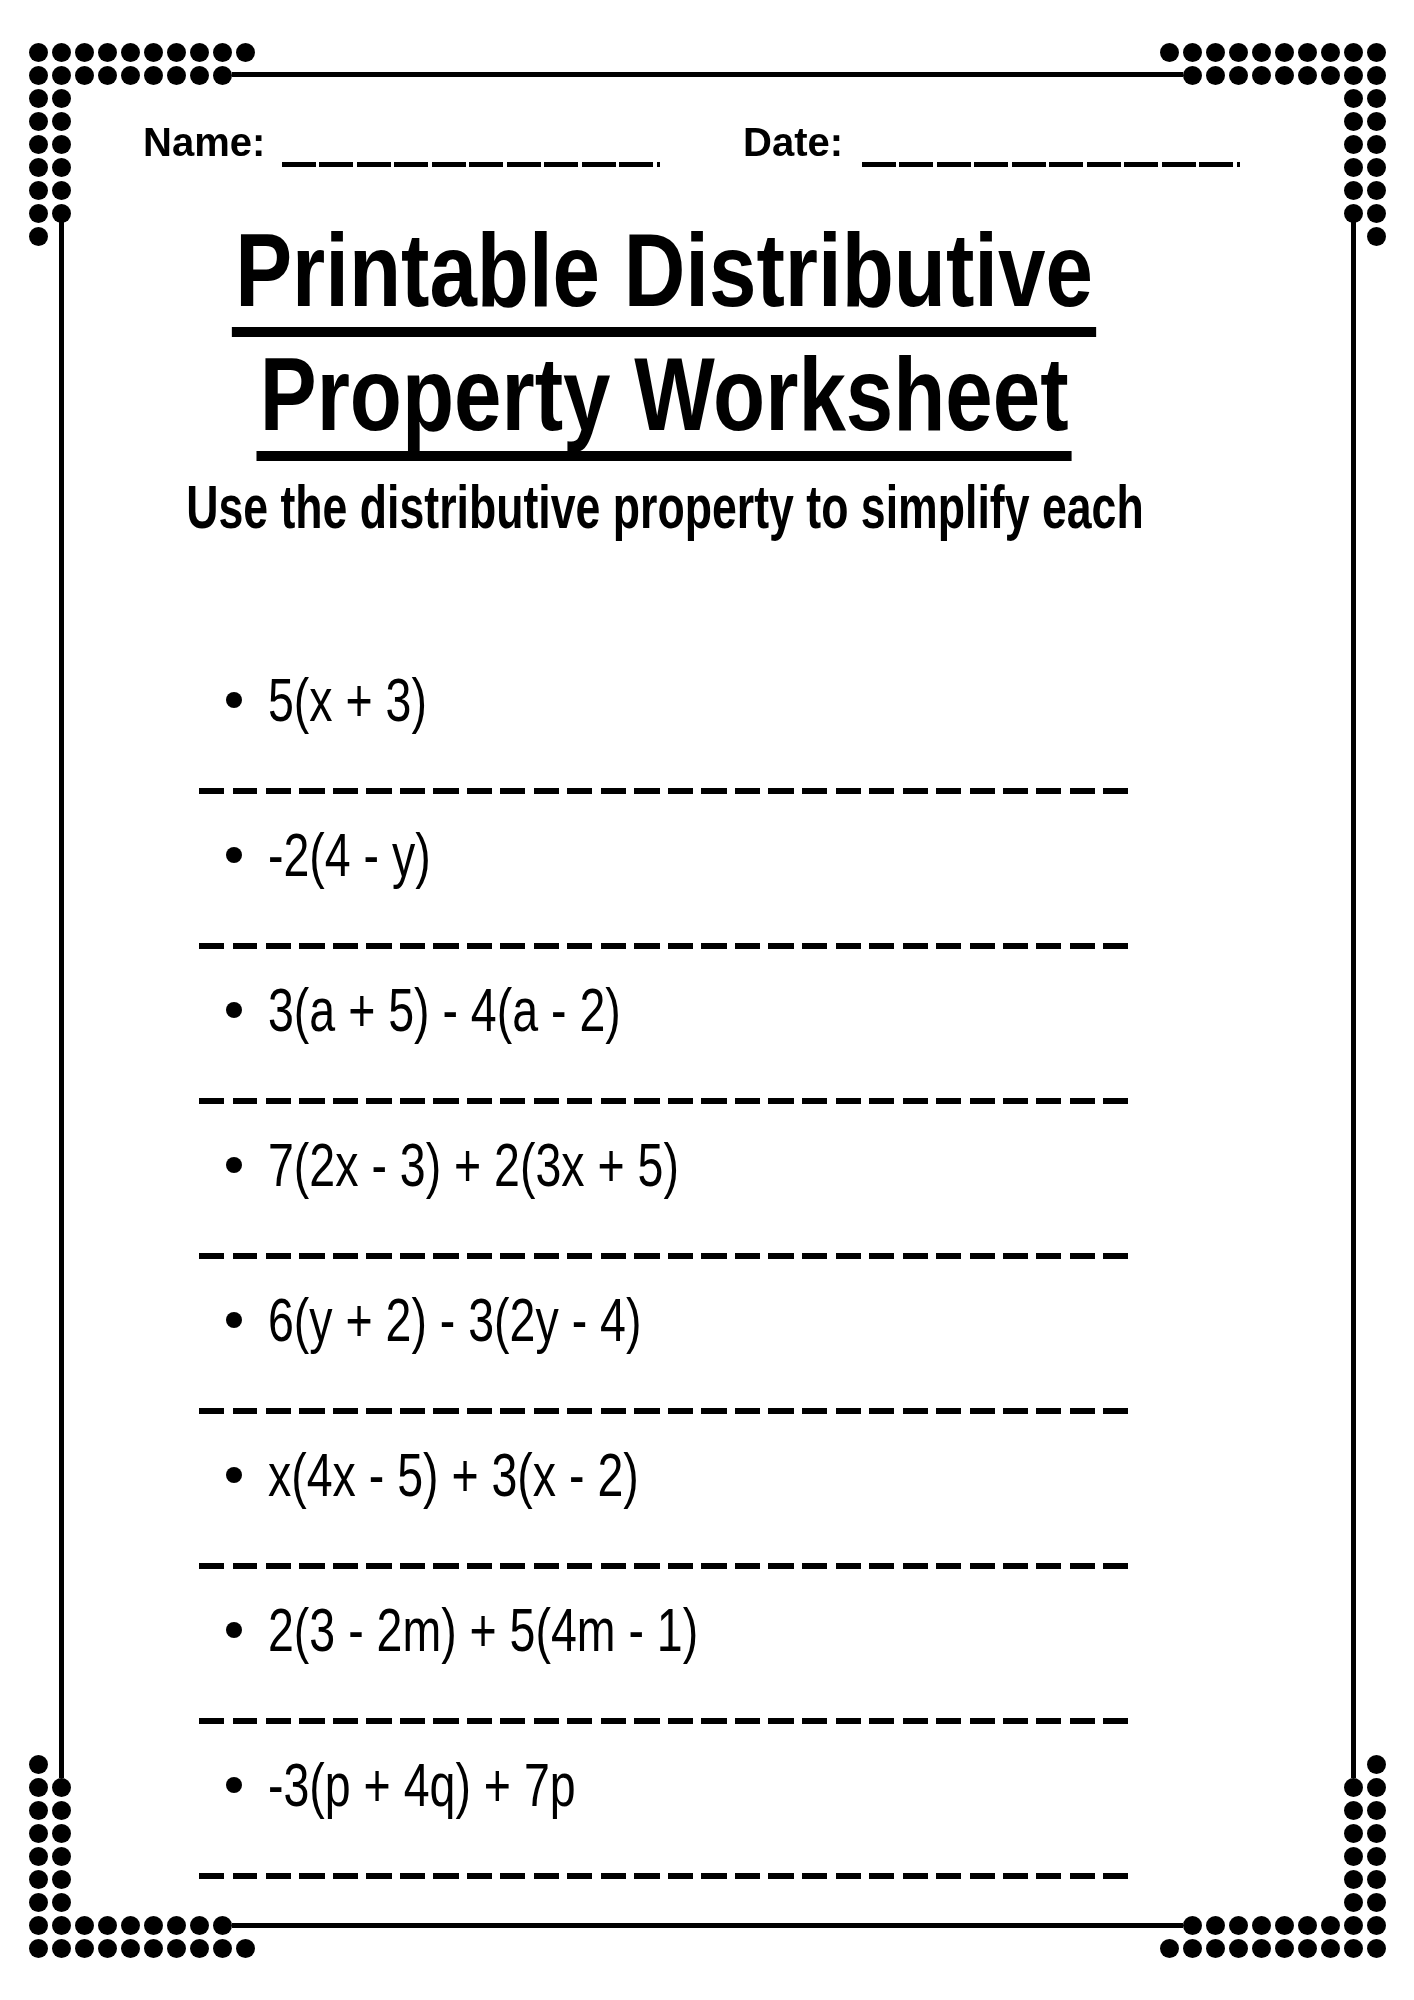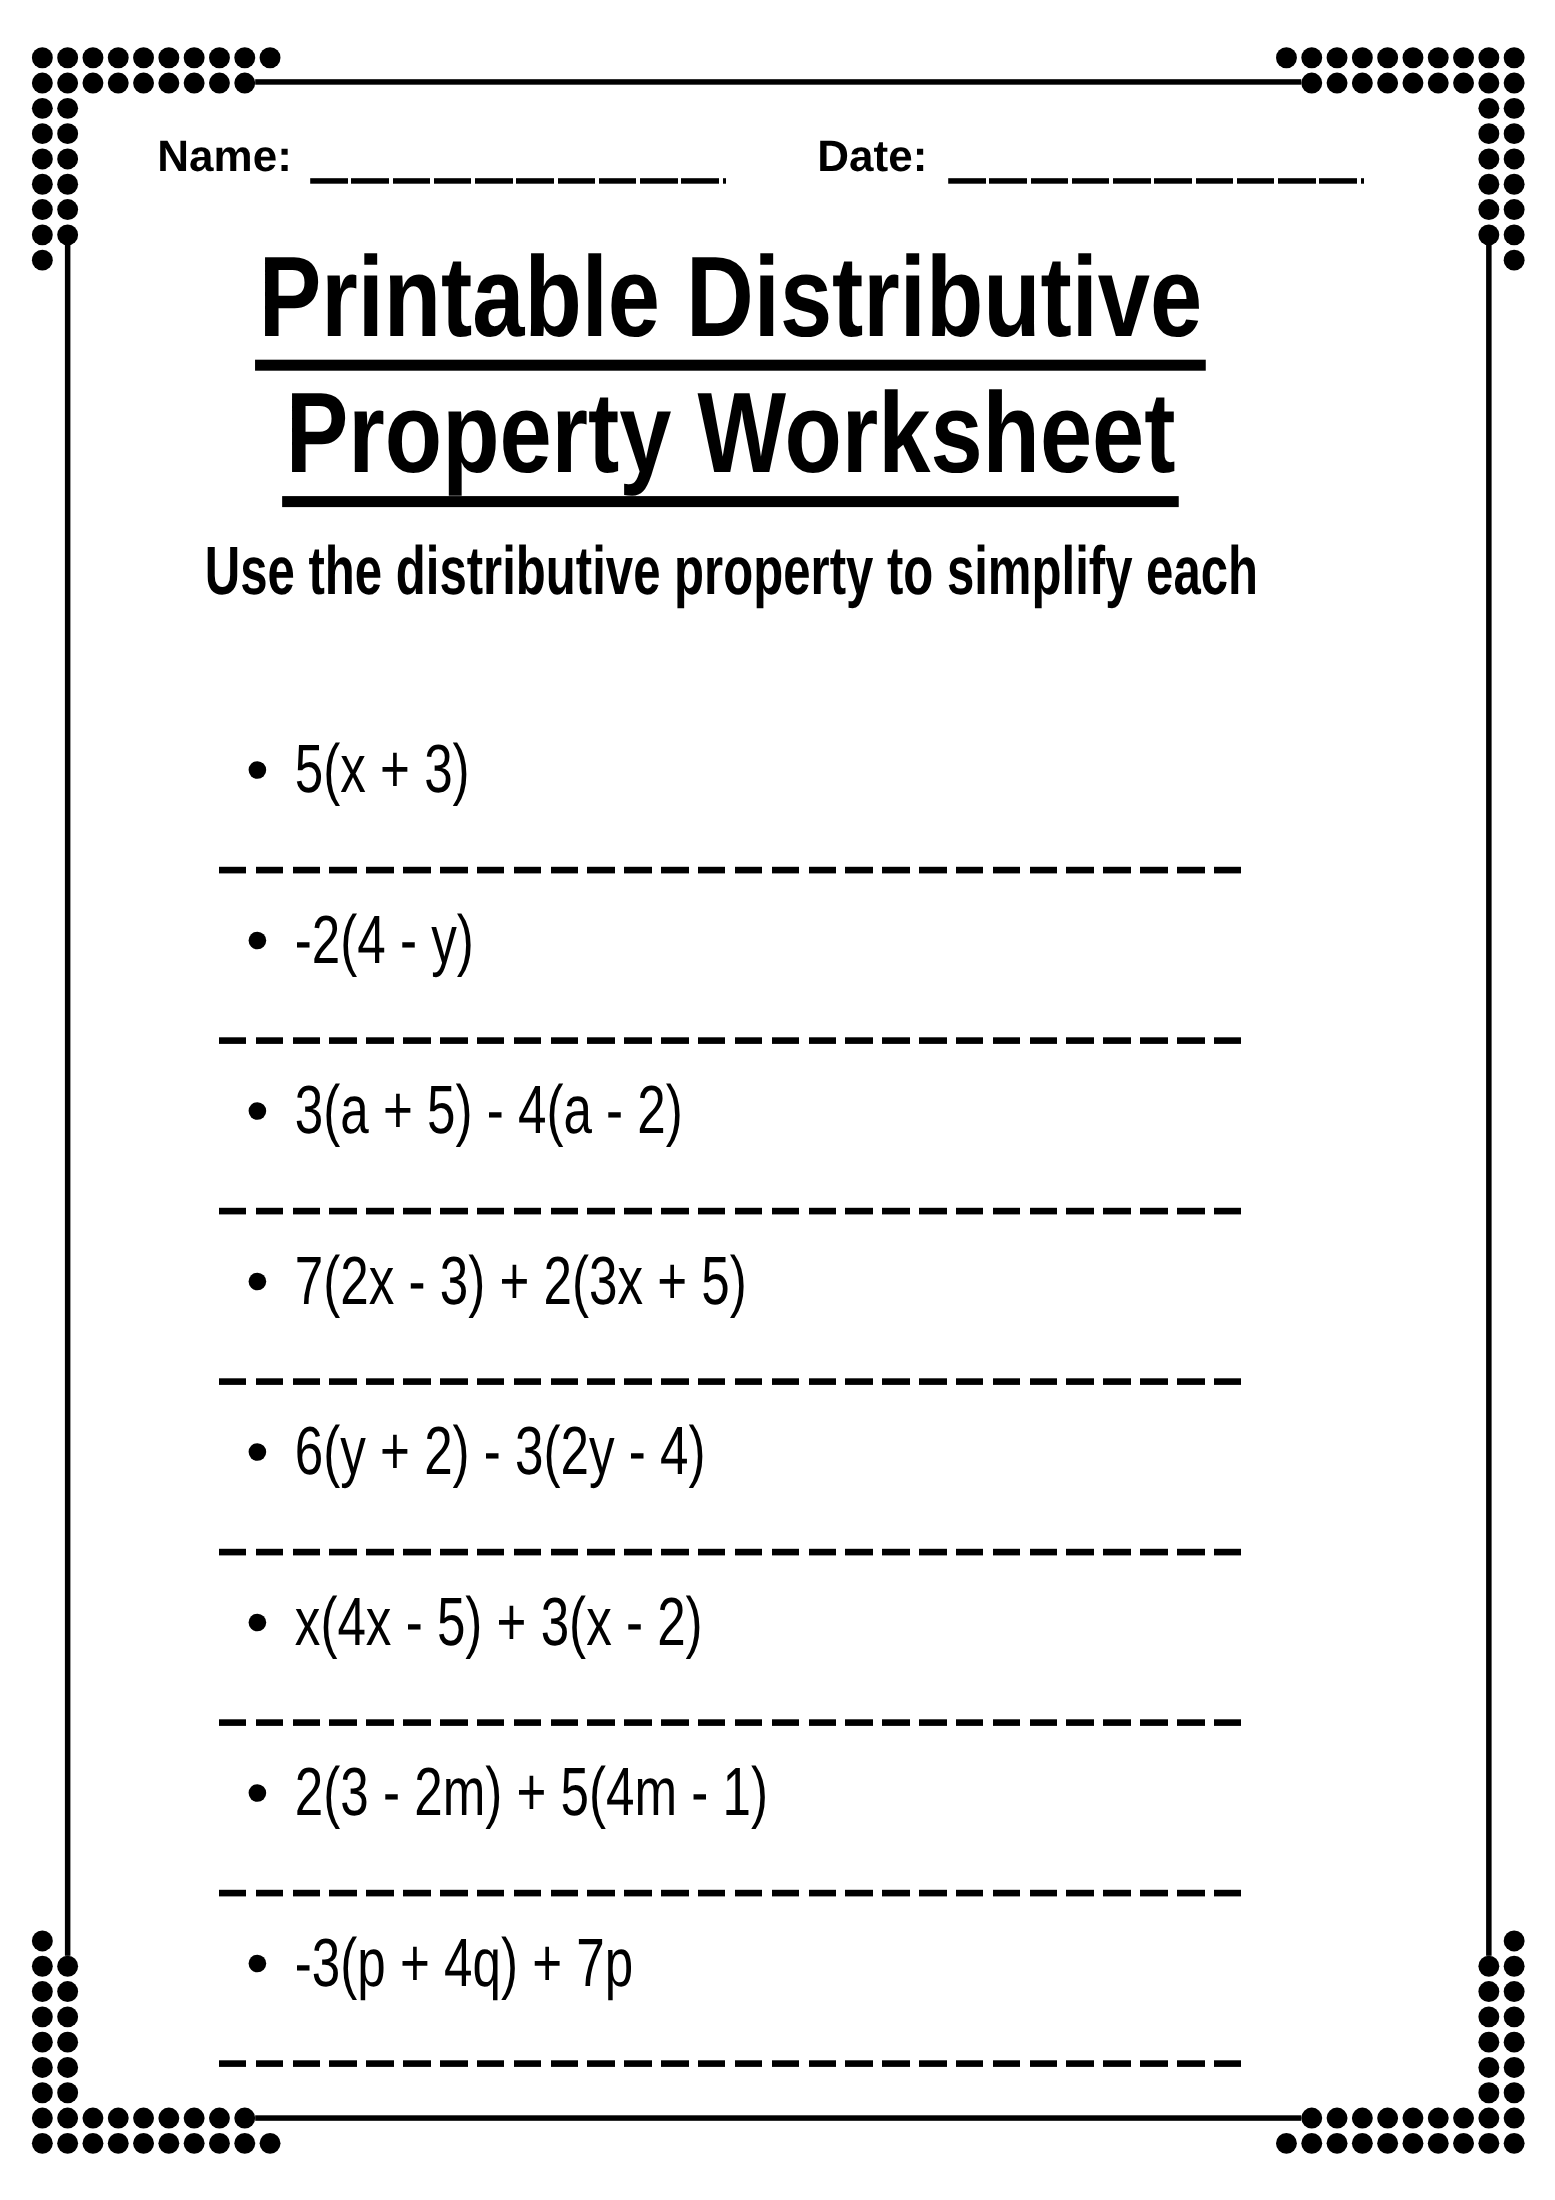--- a/index.html
+++ b/index.html
@@ -31,21 +31,21 @@
   .title-line > span{display:inline-block;white-space:nowrap;
     transform:scaleX(0.82);transform-origin:center;
     border-bottom:10px solid #000;padding:0 4px 5px 4px;}
   .t1{top:218px;} .t2{top:342px;}
 
   
   .sub-line{position:absolute;left:0;width:1328px;text-align:center;
     font-size:62px;font-weight:bold;line-height:1;white-space:nowrap;}
   .sub-line > span{display:inline-block;white-space:nowrap;
     transform:scaleX(0.72);transform-origin:center;}
-  .s1{top:489px;} .s2{top:553px;}
+  .s1{top:476px;} .s2{top:553px;}
 
   
   .bullet{position:absolute;left:226px;width:16px;height:16px;border-radius:50%;background:#000;}
   .expr{position:absolute;left:268px;height:72px;line-height:72px;
     font-size:62px;font-weight:400;white-space:nowrap;
     transform:scaleX(0.75);transform-origin:left center;}
   .answer-line{position:absolute;left:199px;width:931px;height:6px;
     background:repeating-linear-gradient(90deg,#000 0 25px,transparent 25px 33.5px);}
 </style>
 </head>

